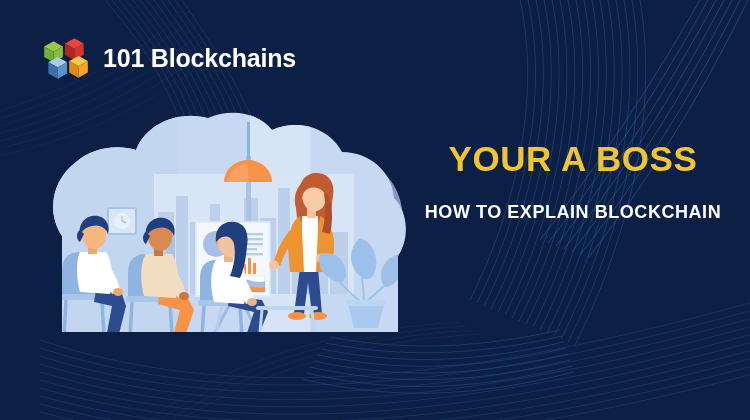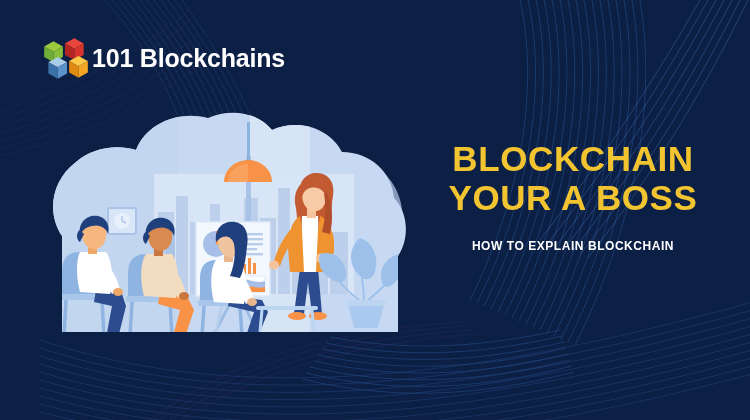--- a/index.html
+++ b/index.html
@@ -25,21 +25,21 @@
     display: block;
   }
 
   
   .logo-wrap {
     position: absolute;
     left: 40px;
     top: 32px;
     display: flex;
     align-items: center;
-    gap: 0;
+    gap: 11px;
     z-index: 20;
   }
   .logo-mark { width: 52px; height: 52px; display:block; }
   .logo-text {
     color: #ffffff;
     font-size: 25px;
     font-weight: bold;
     letter-spacing: -0.2px;
     white-space: nowrap;
     font-family: "Liberation Sans", sans-serif;
@@ -61,21 +61,21 @@
     line-height: 1.1;
     letter-spacing: 0.6px;
     margin: 0;
     white-space: nowrap;
     font-family: "Liberation Sans", sans-serif;
   }
   .headline .l2 { display: block; }
   .subhead {
     margin: 20px 0 0 0;
     color: #ffffff;
-    font-size: 12px;
+    font-size: 18px;
     font-weight: bold;
     line-height: 1.55;
     letter-spacing: 0.55px;
     font-family: "Liberation Sans", sans-serif;
   }
   .subhead .s2 { display: block; }
 
   
   .illus {
     position: absolute;
@@ -470,21 +470,20 @@
         <line x1="244" y1="210" x2="242" y2="232" stroke="#bcd6f2" stroke-width="3"></line>
         <line x1="294" y1="210" x2="296" y2="232" stroke="#bcd6f2" stroke-width="3"></line>
       </g>
 
       <rect x="0" y="232" width="420" height="18" fill="#0c1f45"></rect>
     </g>
   </svg>
 
   <div class="text-block">
     <h1 class="headline">
-      <span>BLOCKCHAIN</span>
       <span class="l2">YOUR A BOSS</span>
     </h1>
     <p class="subhead">
       <span>HOW TO EXPLAIN BLOCKCHAIN</span>
     </p>
   </div>
 
 </div>
 
 </body></html>

